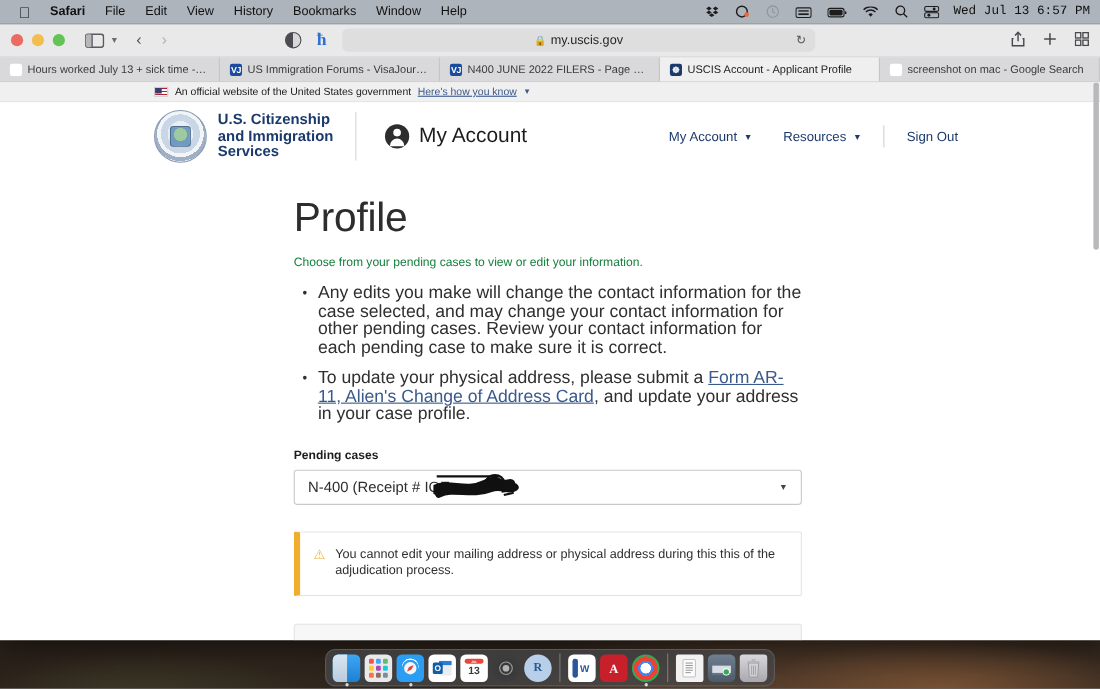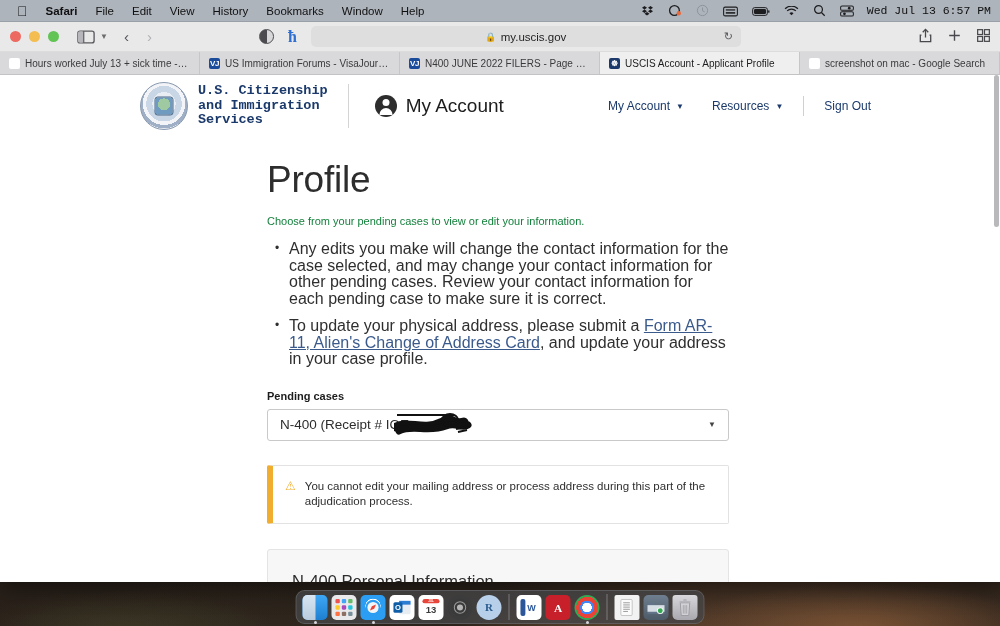--- a/index.html
+++ b/index.html
@@ -106,21 +106,21 @@
 
   #site-header { height:62px; display:flex; align-items:center; background:#fff; position:relative; }
   .logo-wrap { display:flex; align-items:center; padding-left:140px; gap:10px; }
   .seal { width:48px; height:48px; border-radius:50%;
     background:radial-gradient(circle at 50% 45%, #e9eef5 0 34%, #c9d6e6 34% 52%, #f2f4f7 52% 62%, #9fb0c6 62% 72%, #e8edf3 72% 84%, #7d8fa8 84% 100%);
     border:1.5px solid #8a9ab0; position:relative; flex:0 0 48px; }
   .seal:after{ content:""; position:absolute; left:50%; top:50%; transform:translate(-50%,-50%);
     width:17px; height:17px; border-radius:3px;
     background:radial-gradient(circle at 50% 40%, #9fc9a0 0 45%, #6f9bc0 45% 100%);
     border:1px solid #4d6b8a; }
-  .wordmark { font-family:Liberation Mono, monospace; color:#1b3a6b; font-size:13.5px; line-height:14.5px; font-weight:bold; }
+  .wordmark { font-family:Liberation Sans, sans-serif; color:#1b3a6b; font-size:13.5px; line-height:14.5px; font-weight:bold; }
   .divider-v { width:1px; height:44px; background:#d4d4d4; margin-left:20px; }
   .my-account-title { display:flex; align-items:center; gap:9px; margin-left:26px; }
   .avatar-ico { width:22px; height:22px; border-radius:50%; background:#2d2d2d; position:relative; flex:0 0 22px;}
   .avatar-ico:before{content:"";position:absolute;left:50%;top:4px;transform:translateX(-50%);width:7px;height:7px;border-radius:50%;background:#fff;}
   .avatar-ico:after{content:"";position:absolute;left:50%;bottom:2px;transform:translateX(-50%);width:13px;height:7px;border-radius:7px 7px 0 0;background:#fff;}
   .my-account-title .txt { font-size:19px; color:#1c1c1c; }
 
   .header-nav { margin-left:auto; display:flex; align-items:center; gap:0; padding-right:115px; font-size:12px; color:#1b3a6b; }
   .hnav-item { padding:0 14px; display:flex; align-items:center; gap:6px; }
   .caret { font-size:8px; }
@@ -333,20 +333,26 @@
       <span class="tlabel">USCIS Account - Applicant Profile</span>
     </div>
     <div class="tab">
       <span class="favicon fav-google">G</span>
       <span class="tlabel">screenshot on mac - Google Search</span>
     </div>
   </div>
 
   <div id="page">
 
+    <div id="gov-banner">
+      <span class="flag"></span>
+      <span>An official website of the United States government</span>
+      <span class="howyouknow">Here's how you know</span>
+      <span class="hyk-chev">▼</span>
+    </div>
 
     <div id="site-header">
       <div class="logo-wrap">
         <span class="seal"></span>
         <span class="wordmark">
           <span>U.S. Citizenship</span><br>
           <span>and Immigration</span><br>
           <span>Services</span>
         </span>
       </div>
@@ -392,21 +398,21 @@
             <path d="M5 18 C18 11, 34 20, 52 13 C62 9, 68 16, 74 12" stroke="#111" stroke-width="7" fill="none" stroke-linecap="round"></path>
             <ellipse cx="56" cy="7" rx="8" ry="6" stroke="#111" stroke-width="2" fill="none"></ellipse>
             <path d="M48 6 C54 2, 62 4, 63 9" stroke="#111" stroke-width="3" fill="none"></path>
             <path d="M62 16 L74 14 M64 19 L73 17" stroke="#111" stroke-width="2" fill="none"></path>
           </svg>
           <span class="select-caret">▼</span>
         </div>
 
         <div class="alert">
           <span class="warn-ico">⚠</span>
-          <span class="atext">You cannot edit your mailing address or process address during this part of the adjudication process.</span>
+          <span class="atext">You cannot edit your mailing address or physical address during this this of the adjudication process.</span>
         </div>
 
         <div class="card">
           <h2>N-400 Personal Information</h2>
 
         </div>
       </div>
     </div>
 
     <div id="page-scroll">

